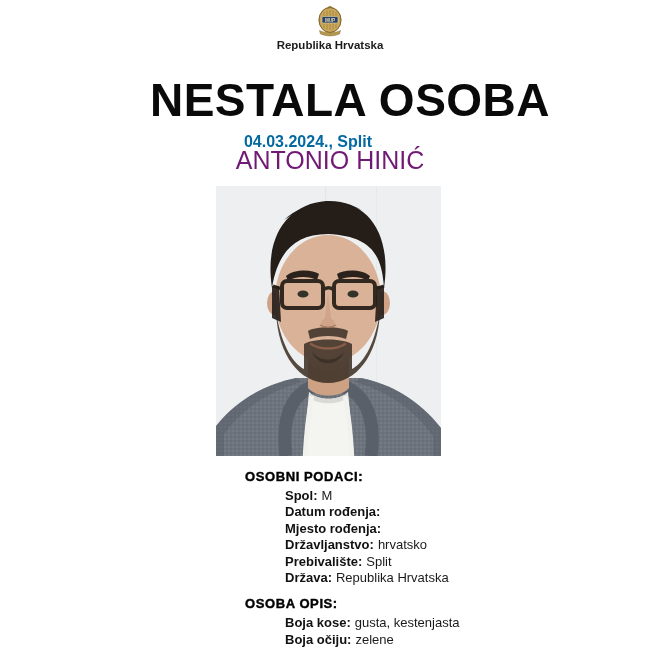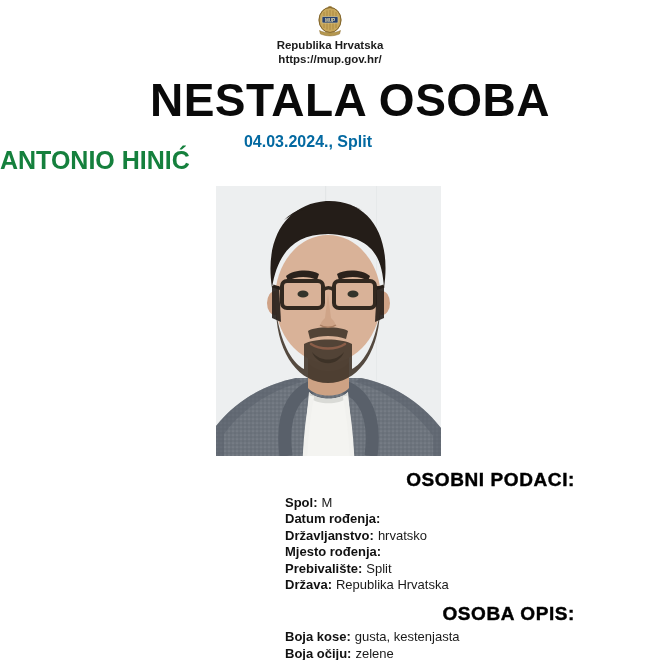--- a/index.html
+++ b/index.html
@@ -23,35 +23,35 @@
     position: absolute; top: 74px; left: 0; width: 660px;
     text-align: center; font-size: 46px; font-weight: bold;
     letter-spacing: 0.5px; color: #0a0a0a; line-height: 52px; margin-left: 20px;
   }
   .date-line {
     position: absolute; top: 133px; left: 0; width: 616px;
     text-align: center; font-size: 16px; font-weight: bold; color: #0369a1;
   }
   .person-name {
     position: absolute; top: 146px; left: 0; width: 660px;
-    text-align: left; font-size: 25px; font-weight: bold; color: #15803d;
+    text-align: center; font-size: 25px; font-weight: normal; color: #701a75;
   }
 
   
   .photo-frame {
     position: absolute; left: 216px; top: 186px;
     width: 225px; height: 270px; overflow: hidden;
   }
 
   
   .sections { position: absolute; left: 245px; top: 469px; width: 330px; }
   .section { margin: 0 0 10px 0; }
   .section-heading {
-    font-size: 19px; font-weight: bold; letter-spacing: 0.6px;
-    color: #000; margin: 0 0 4px 0; text-align: right;
+    font-size: 13px; font-weight: bold; letter-spacing: 0.6px;
+    color: #000; margin: 0 0 4px 0;
     -webkit-text-stroke: 0.4px #000;
   }
   .data-row { font-size: 13px; line-height: 16.4px; color: #1a1a1a; margin-left: 40px; }
   .data-row .label { font-weight: bold; margin-right: 4px; color: #111; }
   .data-row .value { font-weight: normal; }
 </style>
 </head>
 <body>
 
 <div class="poster">
@@ -60,21 +60,20 @@
     <svg class="emblem" width="30" height="32" viewBox="0 0 30 32">
       <circle cx="15" cy="3.5" r="2.2" fill="#c9a85c" stroke="#8a6d2f" stroke-width="0.6"></circle>
       <ellipse cx="15" cy="15" rx="11" ry="12.5" fill="#c9a85c" stroke="#8a6d2f" stroke-width="1"></ellipse>
       <path d="M9,7 V23 M12,5.5 V24.5 M15,5 V25 M18,5.5 V24.5 M21,7 V23" stroke="#a3803a" stroke-width="0.8" fill="none"></path>
       <ellipse cx="15" cy="15" rx="11" ry="12.5" fill="none" stroke="#7a5f28" stroke-width="0.5"></ellipse>
       <rect x="7" y="11.5" width="16" height="6.5" rx="1" fill="#27406e" stroke="#d9c996" stroke-width="0.7"></rect>
       <text x="15" y="16.6" font-size="4.6" font-weight="bold" fill="#e8dcae" text-anchor="middle" font-family="Liberation Sans, sans-serif">MUP</text>
       <path d="M4.5,25.5 C10,28.5 20,28.5 25.5,25.5 L24.5,29 C18,31.5 12,31.5 5.5,29 Z" fill="#b5984f" stroke="#8a6d2f" stroke-width="0.5"></path>
     </svg>
     <div class="gov-line">Republika Hrvatska</div>
-    <div class="gov-line">https://mup.gov.hr/</div>
   </div>
 
   <div class="main-title">NESTALA OSOBA</div>
 
   <div class="date-line">04.03.2024., Split</div>
   <div class="person-name">ANTONIO HINIĆ</div>
 
   <div class="photo-frame">
     <svg width="225" height="270" viewBox="0 0 225 270">
       <defs>
@@ -137,22 +136,22 @@
       <path d="M168,100 L168,132 L159,136 L161,100 Z" fill="#241d18" opacity="0.9"></path>
     </svg>
   </div>
 
   <div class="sections">
 
     <div class="section">
       <div class="section-heading">OSOBNI PODACI:</div>
       <div class="data-row"><span class="label">Spol:</span><span class="value">M</span></div>
       <div class="data-row"><span class="label">Datum rođenja:</span><span class="value"></span></div>
+      <div class="data-row"><span class="label">Mjesto rođenja:</span><span class="value"></span></div>
       <div class="data-row"><span class="label">Državljanstvo:</span><span class="value">hrvatsko</span></div>
-      <div class="data-row"><span class="label">Mjesto rođenja:</span><span class="value"></span></div>
       <div class="data-row"><span class="label">Prebivalište:</span><span class="value">Split</span></div>
       <div class="data-row"><span class="label">Država:</span><span class="value">Republika Hrvatska</span></div>
     </div>
 
     <div class="section">
       <div class="section-heading">OSOBA OPIS:</div>
       <div class="data-row"><span class="label">Boja kose:</span><span class="value">gusta, kestenjasta</span></div>
       <div class="data-row"><span class="label">Boja očiju:</span><span class="value">zelene</span></div>
     </div>
 

